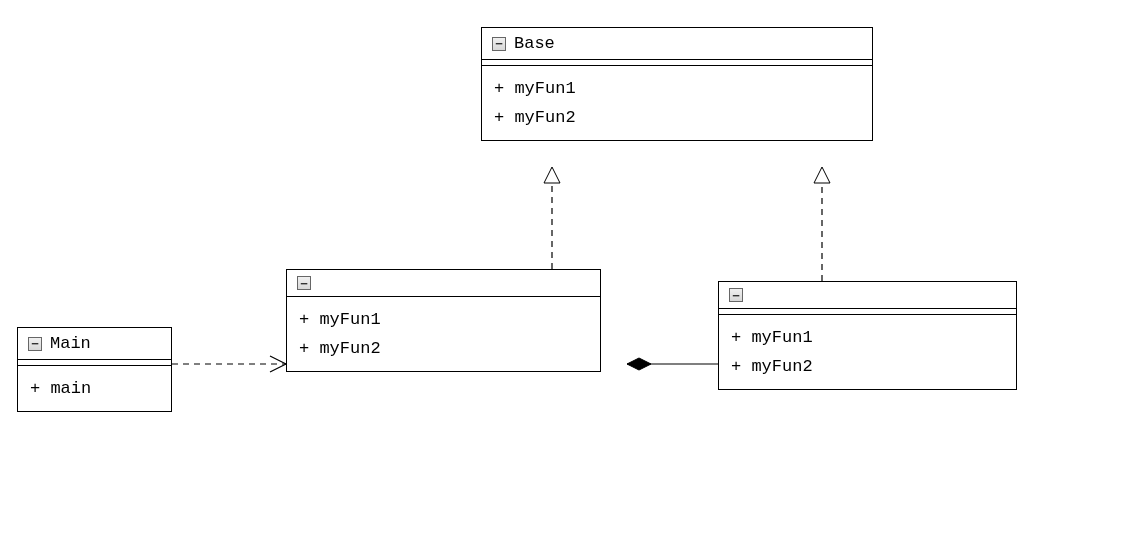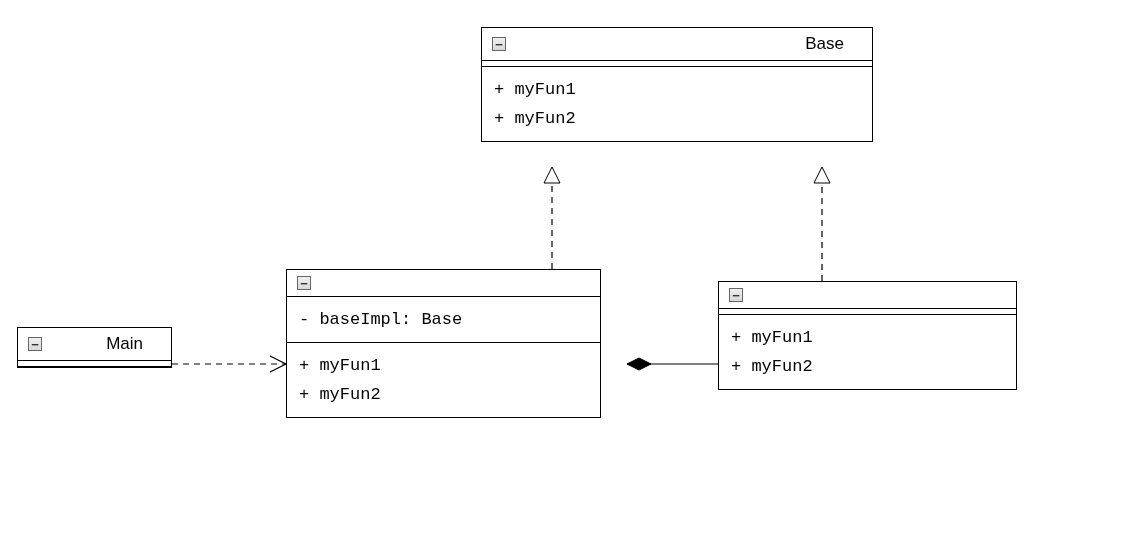--- a/index.html
+++ b/index.html
@@ -22,22 +22,23 @@
     }
     .uml-header {
       display: flex;
       align-items: center;
       padding: 6px 10px;
       border-bottom: 1px solid #000;
       gap: 8px;
     }
     .uml-header .title {
       flex: 1;
-      text-align: right;
+      text-align: left;
       padding-right: 18px;
+      font-family: Liberation Mono, monospace;
     }
     .uml-divider { border-bottom: 1px solid #000; height: 6px; }
     .uml-section { padding: 8px 12px; font-family: Liberation Mono, monospace; }
     .uml-row { padding: 5px 0; }
     .collapse-box {
       width: 14px; height: 14px;
       border: 1px solid #666;
       background: linear-gradient(#f0f0f0, #d8d8d8);
       display: inline-flex;
       align-items: center;
@@ -95,28 +96,28 @@
       <div class="uml-row">+ myFun2</div>
     </div>
   </div>
 
   <div class="uml-class" style="left:17px; top:327px; width:155px;">
     <div class="uml-header">
       <span class="collapse-box">−</span>
       <span class="title">Main</span>
     </div>
     <div class="uml-divider"></div>
+    <div class="uml-section">
+      <div class="uml-row">+ main</div>
+    </div>
   </div>
 
   <div class="uml-class" style="left:286px; top:269px; width:315px;">
     <div class="uml-header">
       <span class="collapse-box">−</span>
-    </div>
-    <div class="uml-section" style="border-bottom:1px solid #000;">
-      <div class="uml-row">- baseImpl: Base</div>
     </div>
     <div class="uml-section">
       <div class="uml-row">+ myFun1</div>
       <div class="uml-row">+ myFun2</div>
     </div>
   </div>
 
   <div class="uml-class" style="left:718px; top:281px; width:299px;">
     <div class="uml-header">
       <span class="collapse-box">−</span>

